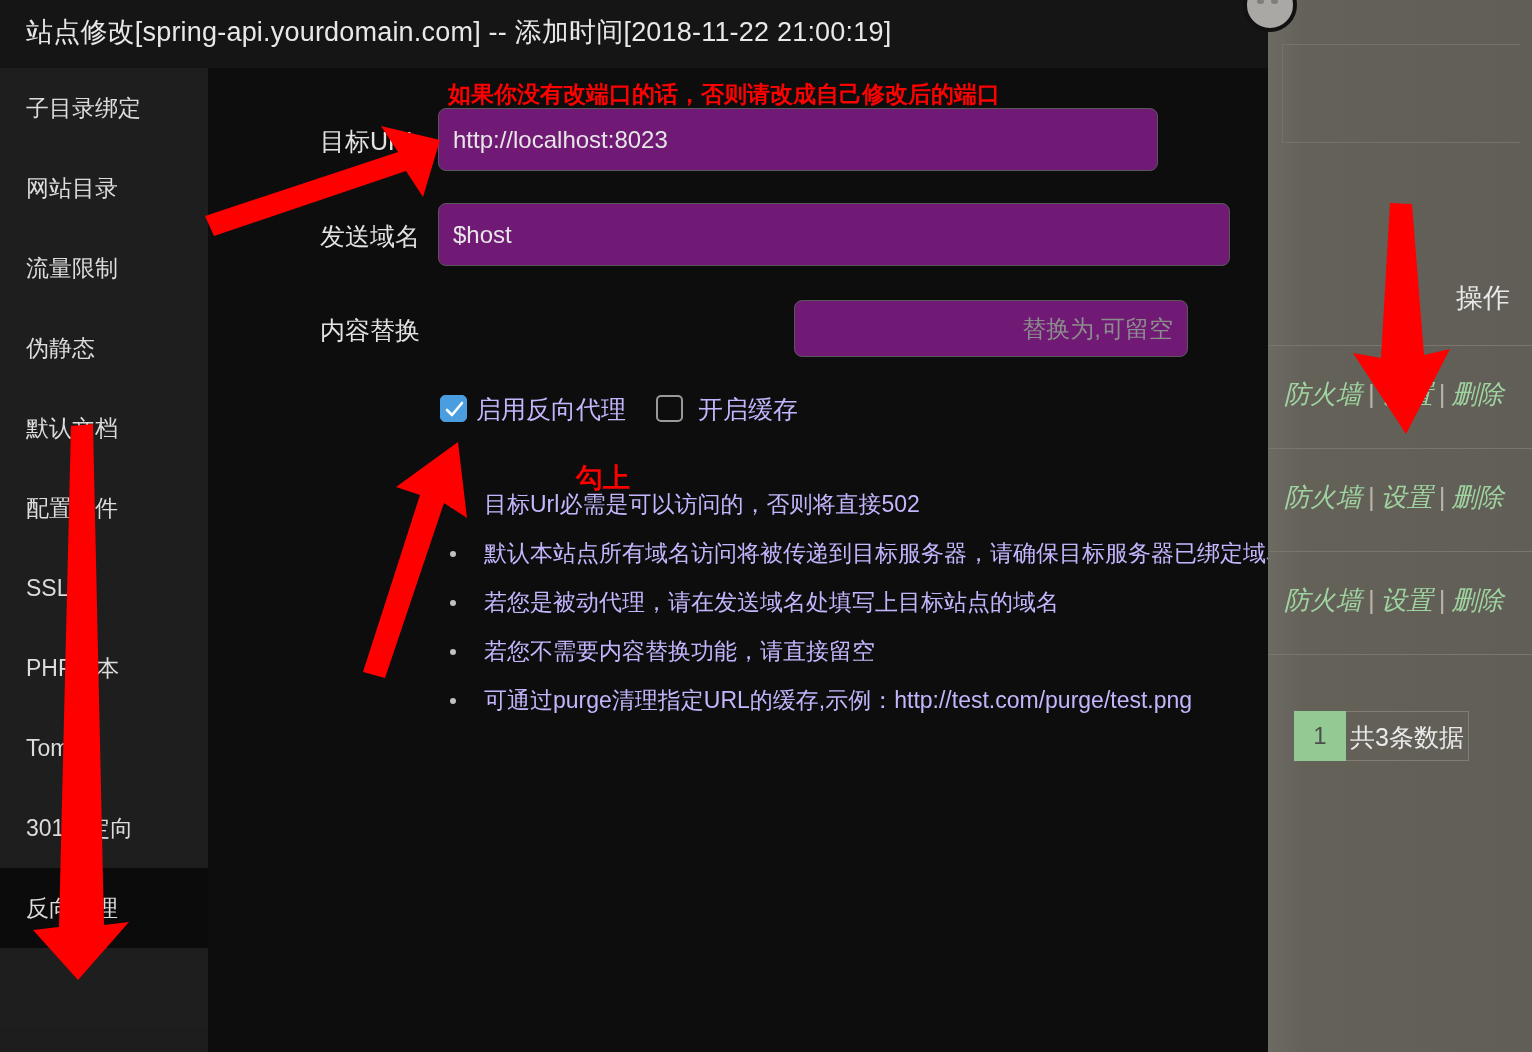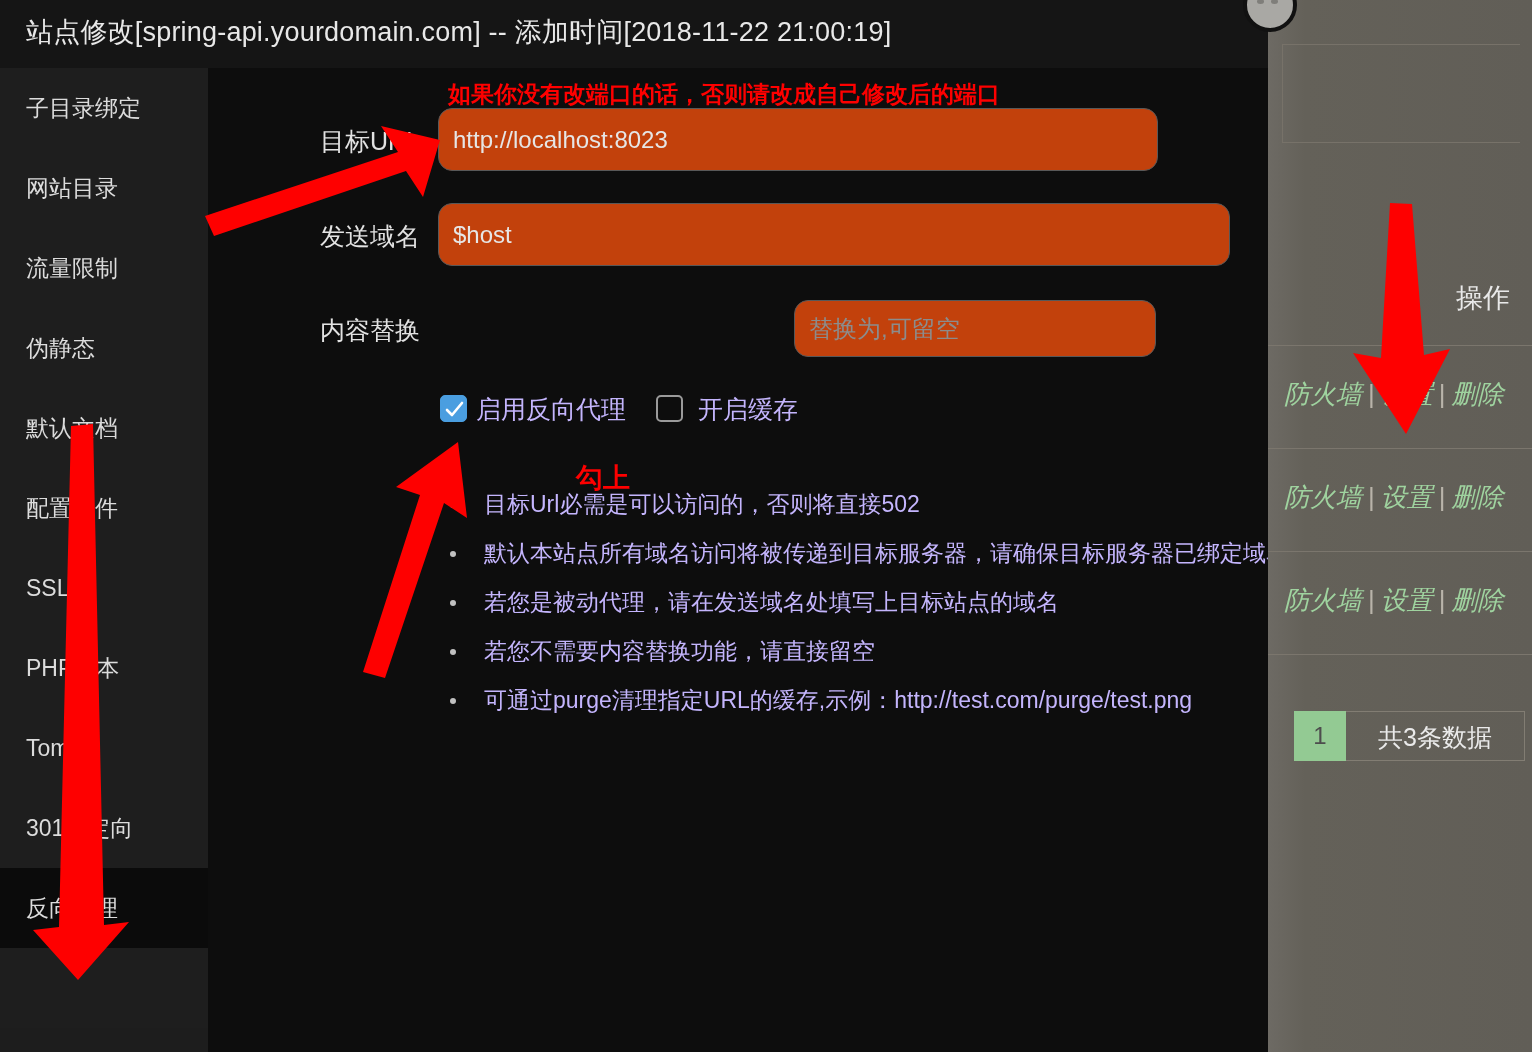--- a/index.html
+++ b/index.html
@@ -48,21 +48,21 @@
   .redhint{
     position:absolute;left:240px;top:11px;
     font-size:23px;color:#fe0000;white-space:nowrap;font-weight:700;
   }
   .flabel{
     position:absolute;font-size:25px;color:#e2e2e2;white-space:nowrap;
     text-align:right;
   }
   .finput{
     position:absolute;box-sizing:border-box;
-    background:#c2410c;border:1px solid #585858;border-radius:14px;
+    background:#701a75;border:1px solid #585858;border-radius:8px;
     color:#e6e6e6;font-size:24px;
     padding:0 14px;outline:none;
     font-family:"Liberation Sans","DejaVu Sans",sans-serif;
   }
   .finput::placeholder{color:#8c8c8c;}
   .gouhint{
     position:absolute;left:368px;top:392px;
     font-size:27px;color:#fe0000;font-weight:600;white-space:nowrap;
   }
   .cbox{
@@ -116,21 +116,21 @@
   .r-row .acts a{color:#9fd39f;text-decoration:none;cursor:pointer;font-style:italic;}
   .r-row .acts .sep{color:#b9b4aa;margin:0 6px;}
 
   .pager{position:absolute;left:1294px;top:711px;height:50px;}
   .pg-num{
     float:left;width:52px;height:50px;line-height:50px;text-align:center;
     background:#93ca93;color:#4d4d4d;font-size:24px;box-sizing:border-box;
     cursor:pointer;
   }
   .pg-total{
-    float:left;height:50px;line-height:50px;padding:0 32px;
+    float:left;height:50px;line-height:50px;padding:0 4px;
     border:1px solid #827d73;border-left:none;box-sizing:border-box;
     color:#eaeaea;font-size:25px;white-space:nowrap;
   }
 
   .avatar{
     position:absolute;left:1243px;top:-22px;width:46px;height:46px;
     border-radius:50%;background:#a9a8a4;border:4px solid #111;
   }
   .avatar .f1,.avatar .f2{
     position:absolute;top:17px;width:7px;height:5px;border-radius:50%;
@@ -173,21 +173,21 @@
 
       <div class="redhint">如果你没有改端口的话，否则请改成自己修改后的端口</div>
 
       <div class="flabel" style="left:60px;top:57px;width:152px;">目标URL</div>
       <input class="finput" type="text" style="left: 230px; top: 40px; width: 720px; height: 63px;" value="http://localhost:8023">
 
       <div class="flabel" style="left:60px;top:152px;width:152px;">发送域名</div>
       <input class="finput" type="text" style="left: 230px; top: 135px; width: 792px; height: 63px;" value="$host">
 
       <div class="flabel" style="left:60px;top:246px;width:152px;">内容替换</div>
-      <input class="finput" type="text" style="left: 586px; top: 232px; width: 362px; height: 57px;" placeholder="替换为,可留空">
+      <input class="finput" type="text" style="left: 586px; top: 232px; width: 394px; height: 57px; text-align: right;" placeholder="替换为,可留空">
 
       <div class="gouhint">勾上</div>
 
       <div class="cbox on" style="left:232px;top:327px;">
         <svg width="21" height="21" viewBox="0 0 21 21">
           <path d="M3 11 L8 16 L18 4" stroke="#ffffff" stroke-width="2.6" fill="none" stroke-linecap="round" stroke-linejoin="round"></path>
         </svg>
       </div>
       <div class="cblabel" style="left:268px;top:325px;">启用反向代理</div>
 

